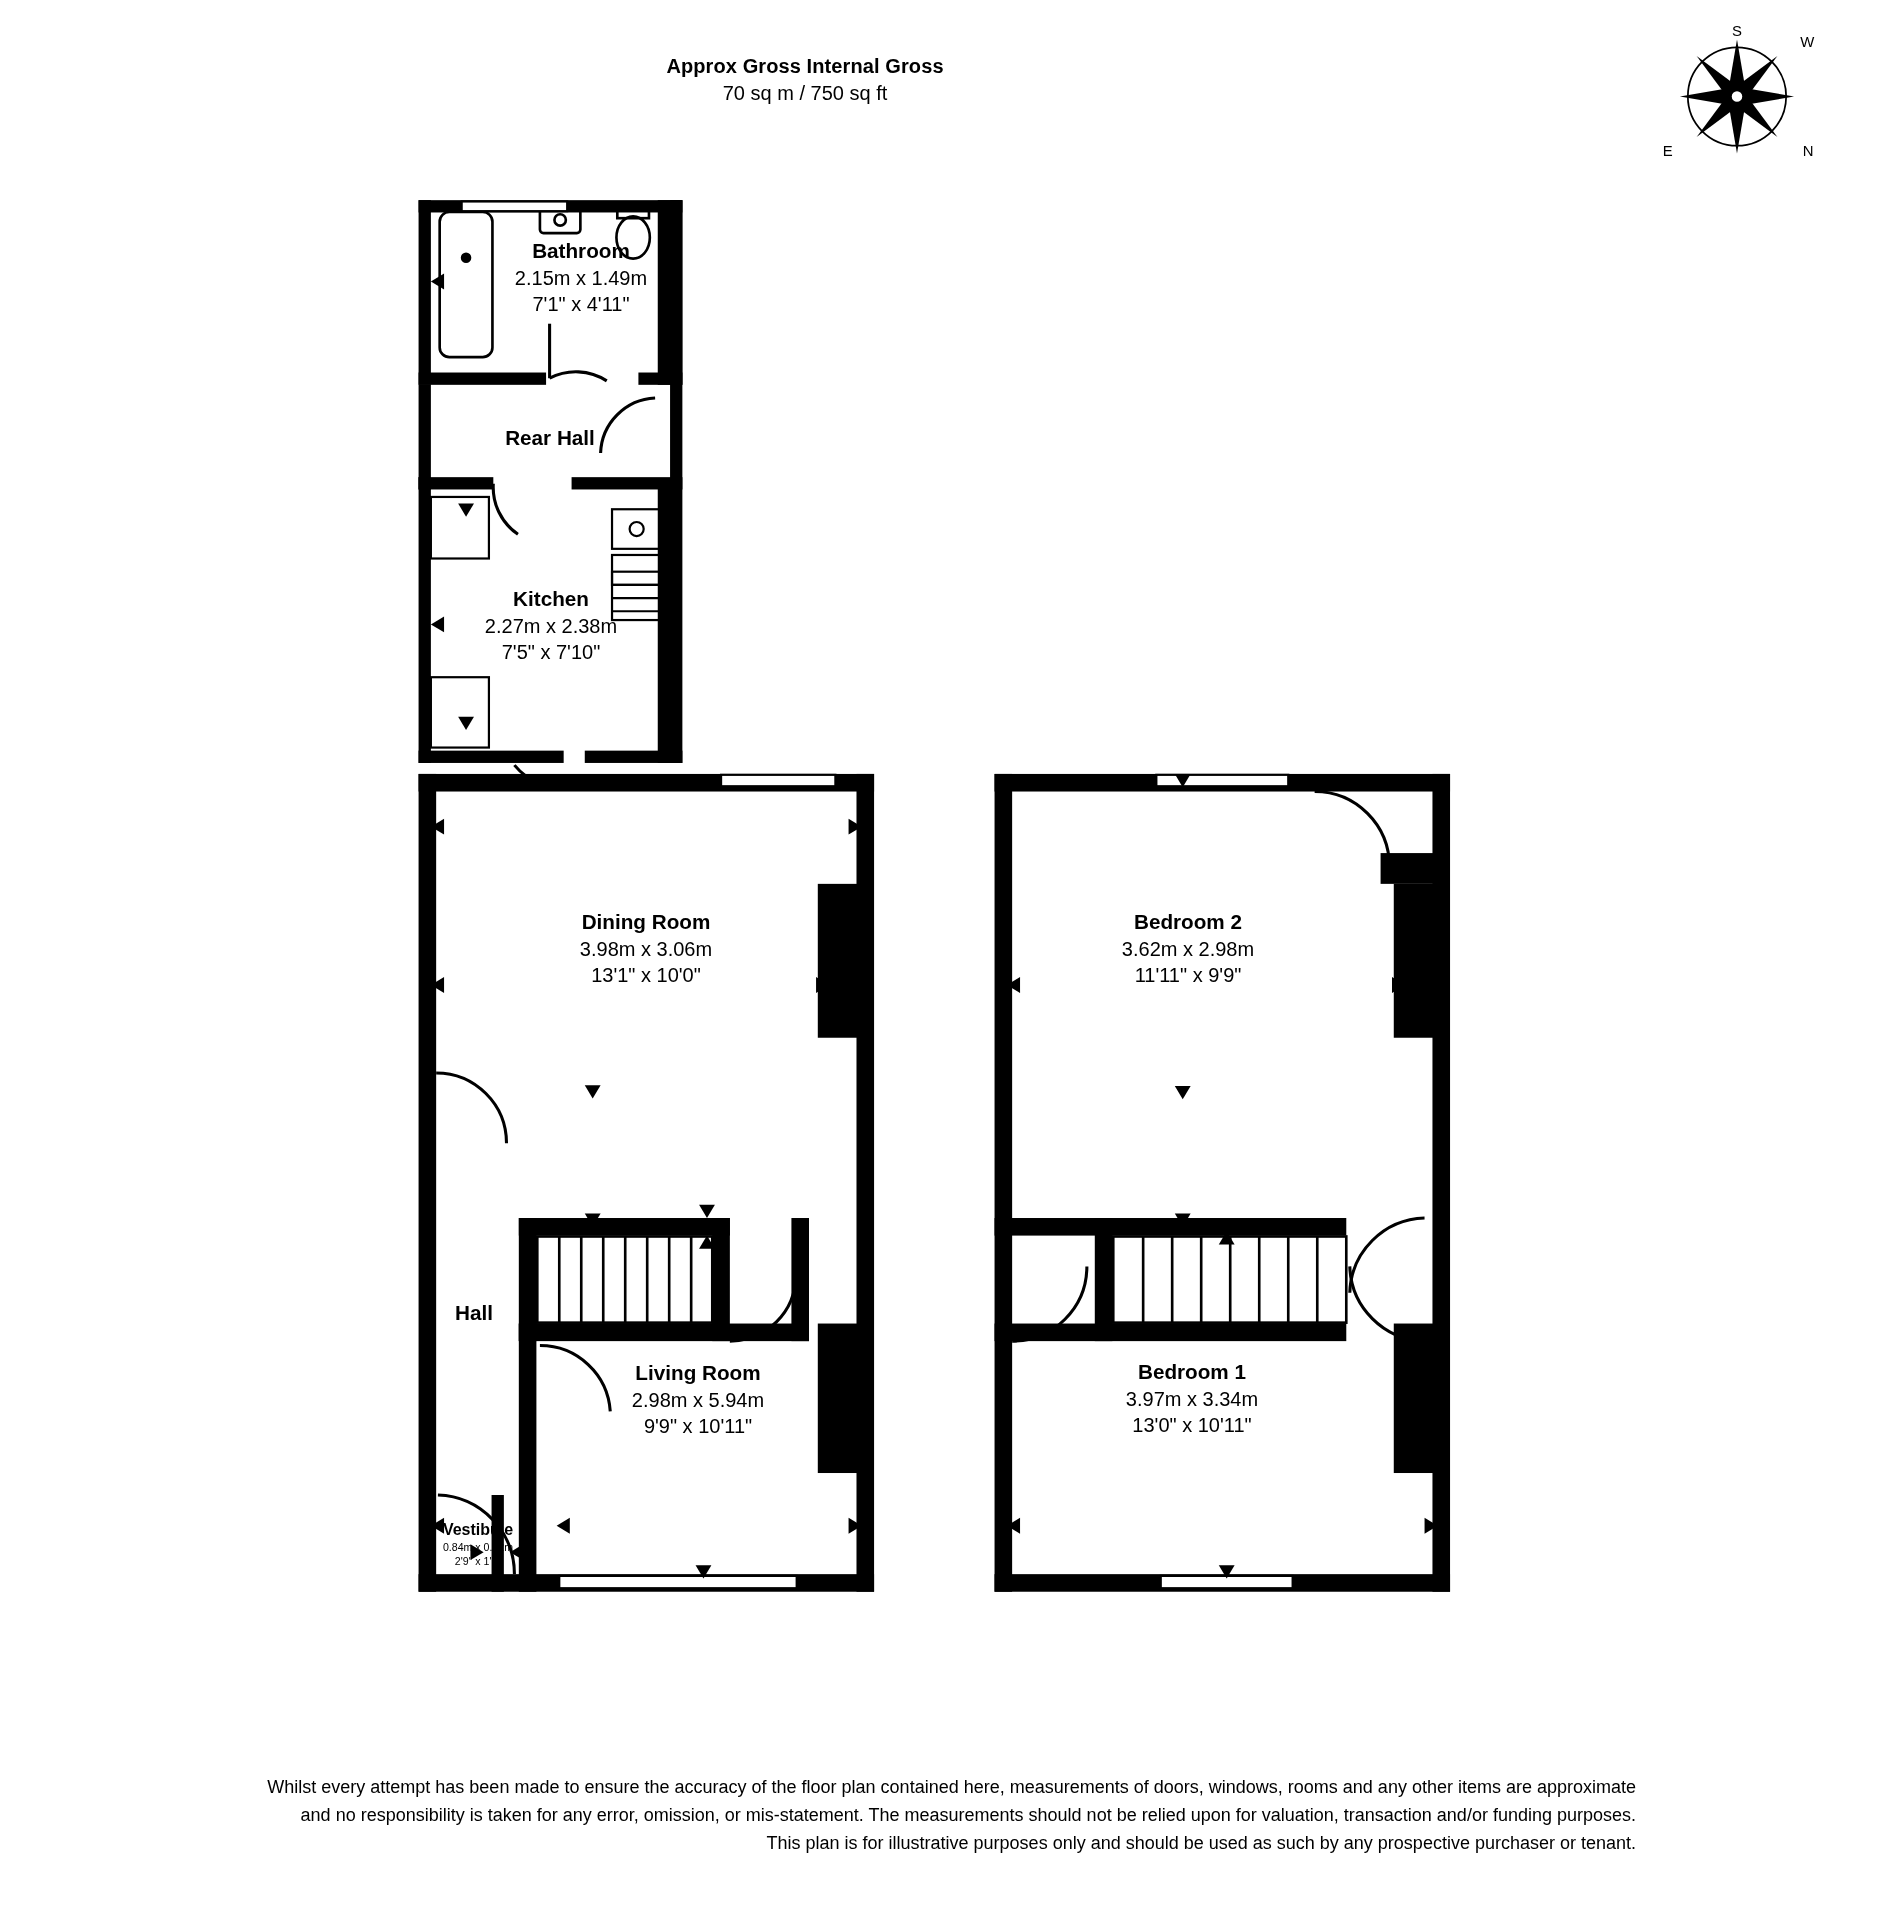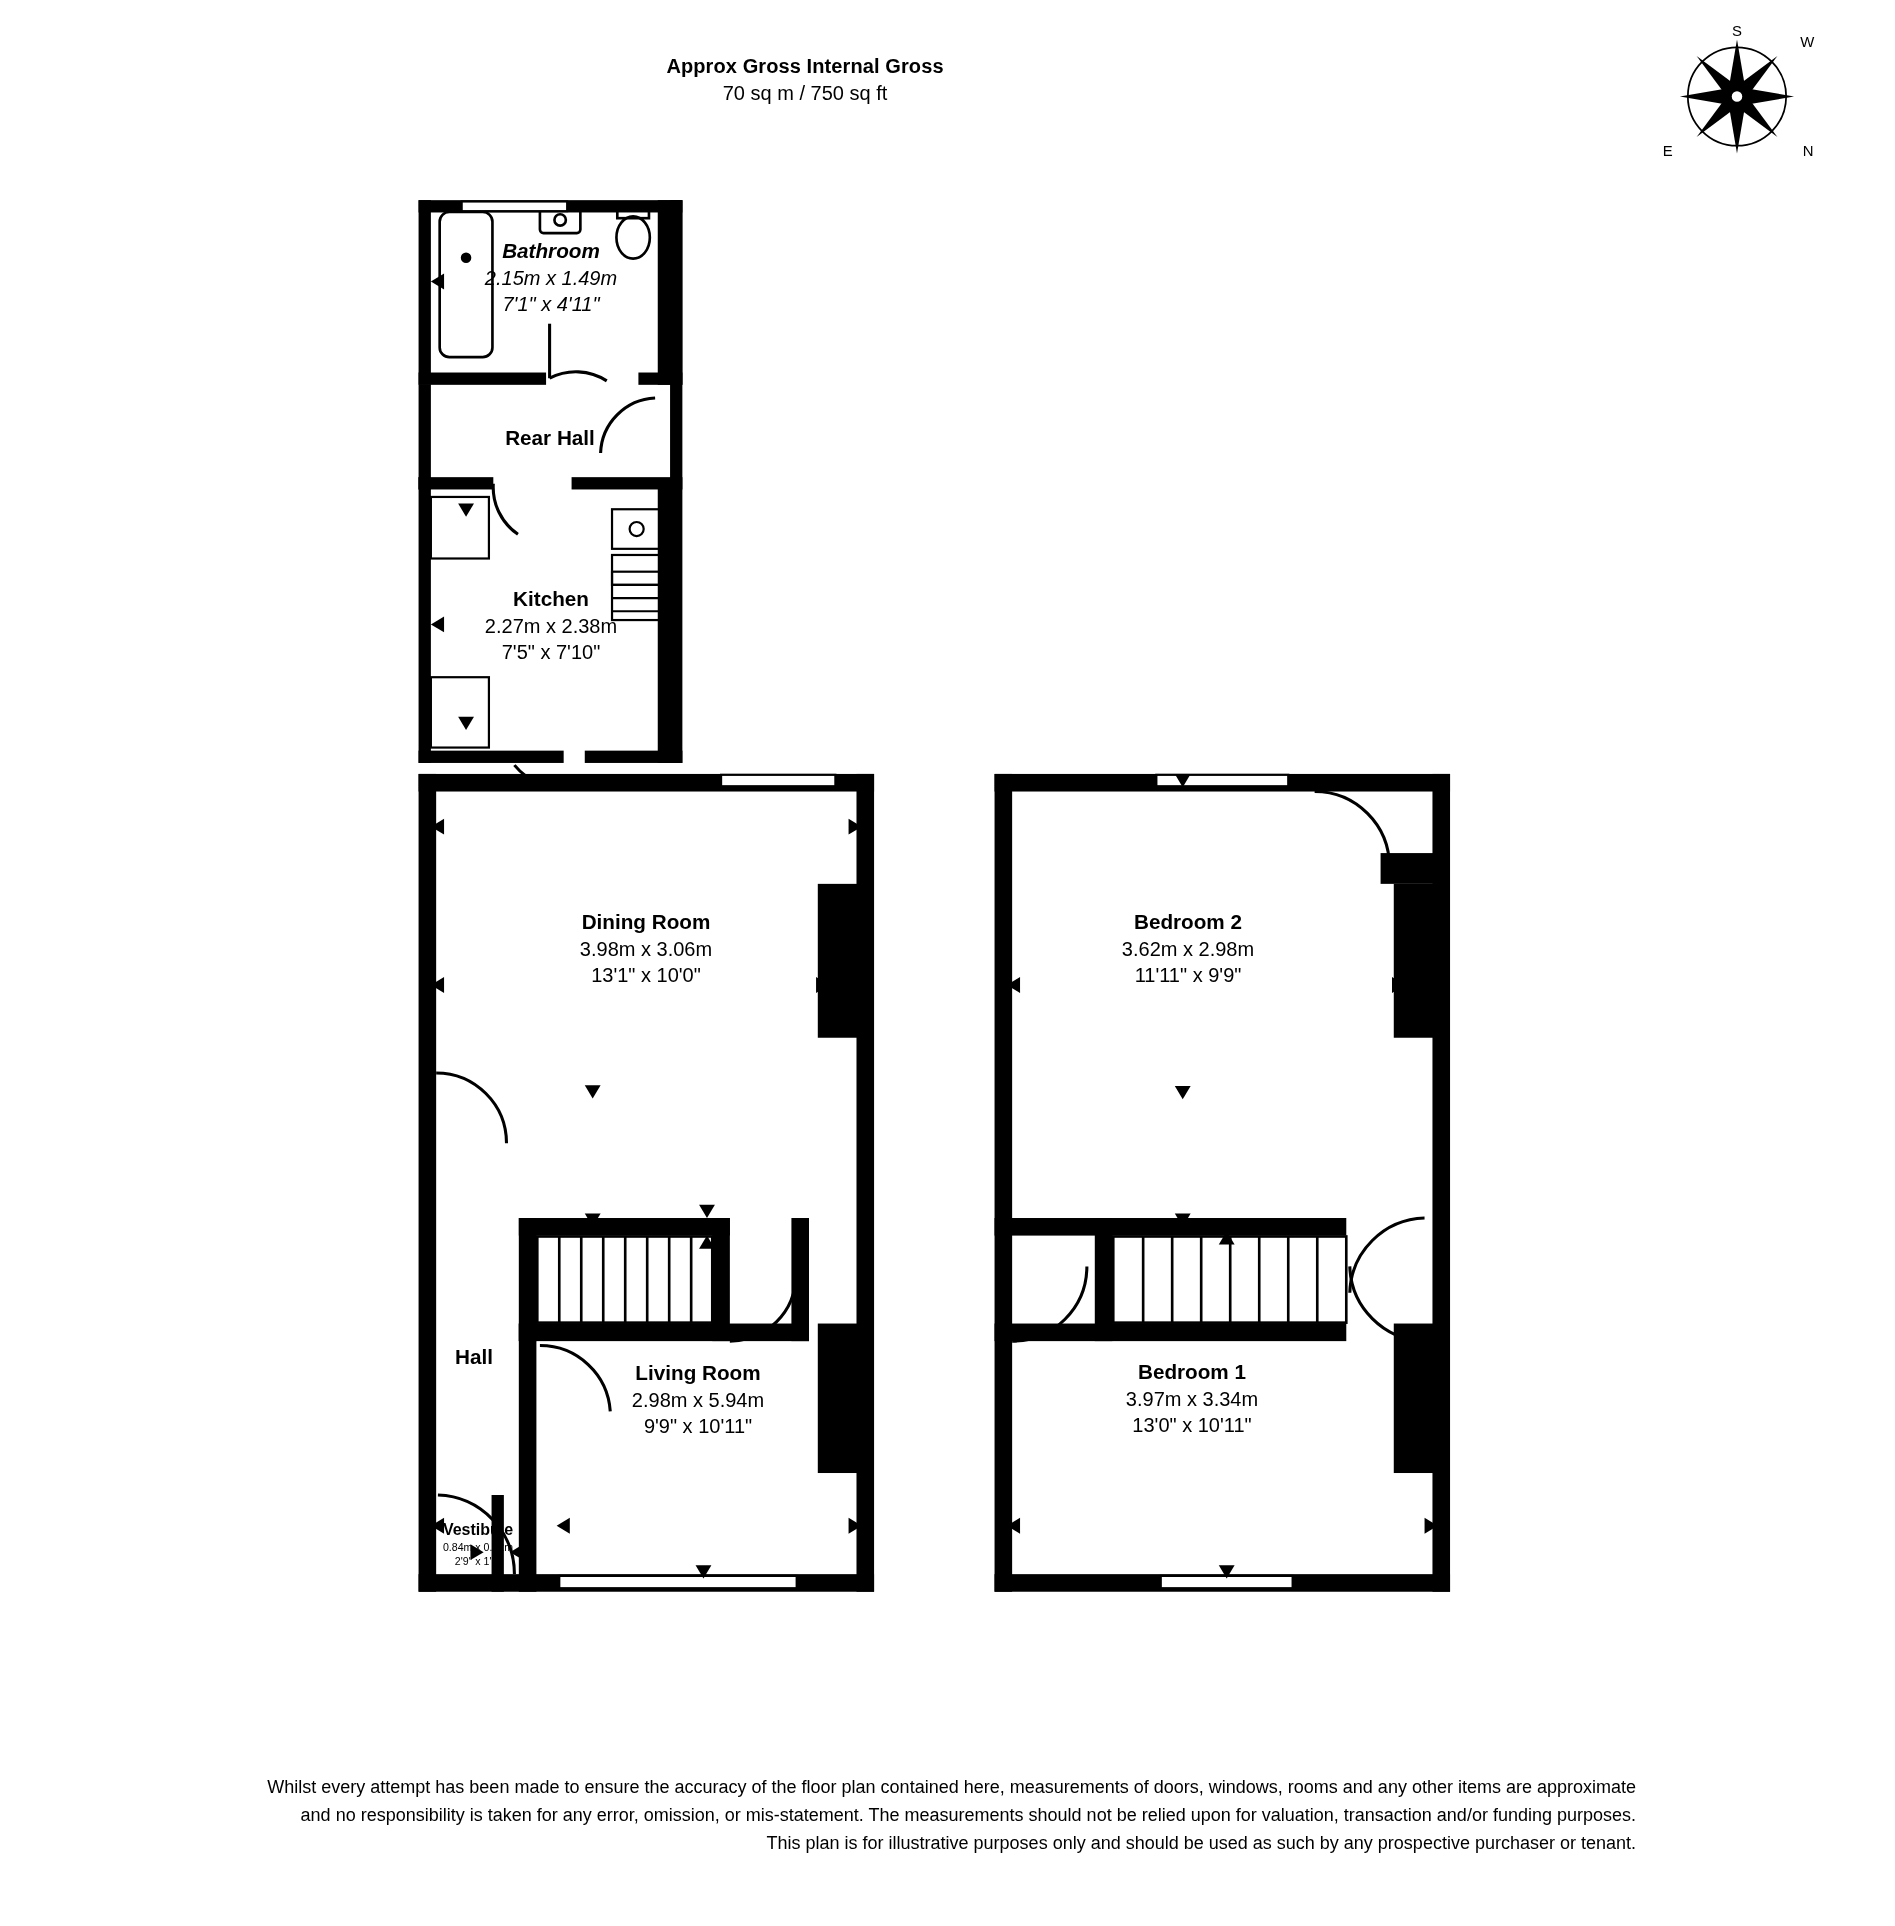--- a/index.html
+++ b/index.html
@@ -373,21 +373,21 @@
         <polygon points="2690,2500 2672,2470 2708,2470"></polygon>
         <polygon points="2690,2790 2672,2760 2708,2760"></polygon>
         <polygon points="2790,2800 2772,2830 2808,2830"></polygon>
         <polygon points="2290,3470 2320,3452 2320,3488"></polygon>
         <polygon points="3270,3470 3240,3452 3240,3488"></polygon>
         <polygon points="2790,3590 2772,3560 2808,3560"></polygon>
       </g>
     </g>
   </svg>
 
-  <div class="room-label" id="label-bathroom" style="left:551px; top:237px;font-style:italic;">
+  <div class="room-label" id="label-bathroom" style="left:581px; top:237px;">
     <div class="rl-name">Bathroom</div>
     <div class="rl-m">2.15m x 1.49m</div>
     <div class="rl-ft">7'1" x 4'11"</div>
   </div>
 
   <div class="room-label" id="label-rear-hall" style="left:550px; top:424px;">
     <div class="rl-name">Rear Hall</div>
   </div>
 
   <div class="room-label" id="label-kitchen" style="left:551px; top:585px;">
@@ -395,21 +395,21 @@
     <div class="rl-m">2.27m x 2.38m</div>
     <div class="rl-ft">7'5" x 7'10"</div>
   </div>
 
   <div class="room-label" id="label-dining" style="left:646px; top:908px;">
     <div class="rl-name">Dining Room</div>
     <div class="rl-m">3.98m x 3.06m</div>
     <div class="rl-ft">13'1" x 10'0"</div>
   </div>
 
-  <div class="room-label" id="label-hall" style="left:474px; top:1299px;margin-top:44px;">
+  <div class="room-label" id="label-hall" style="left:474px; top:1299px;">
     <div class="rl-name">Hall</div>
   </div>
 
   <div class="room-label" id="label-living" style="left:698px; top:1359px;">
     <div class="rl-name">Living Room</div>
     <div class="rl-m">2.98m x 5.94m</div>
     <div class="rl-ft">9'9" x 10'11"</div>
   </div>
 
   <div class="room-label small" id="label-vestibule" style="left:478px; top:1519px;">

